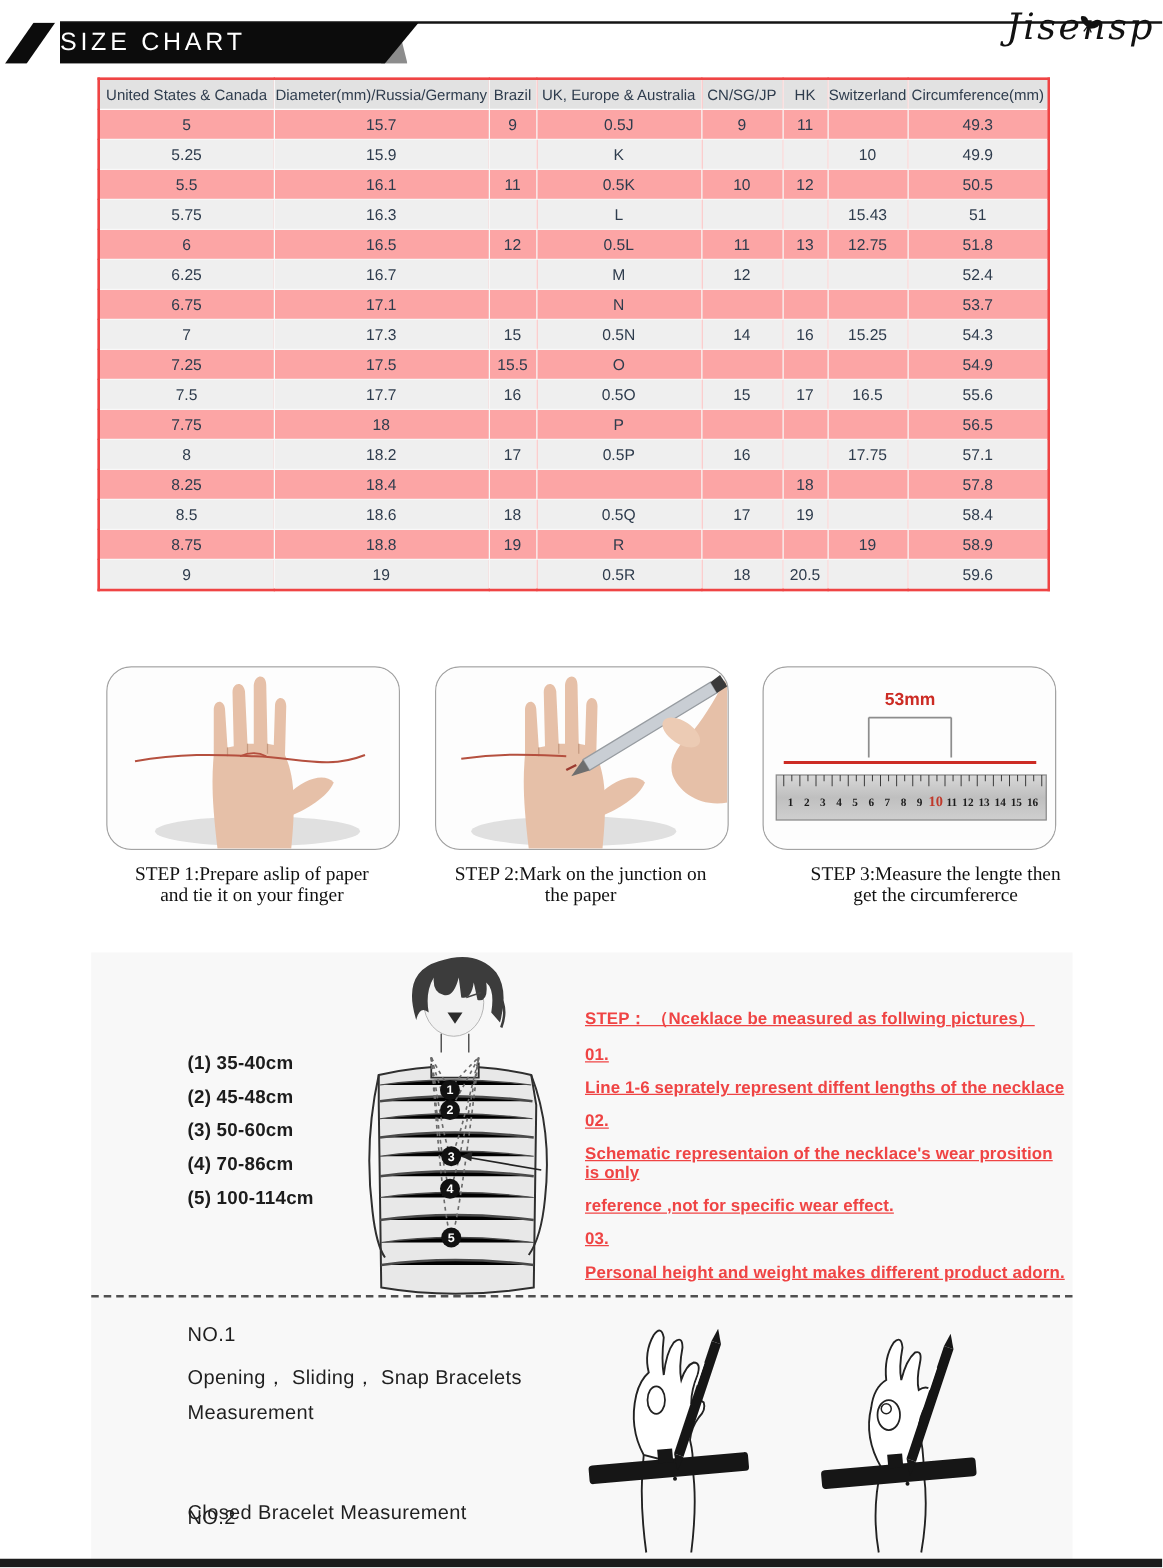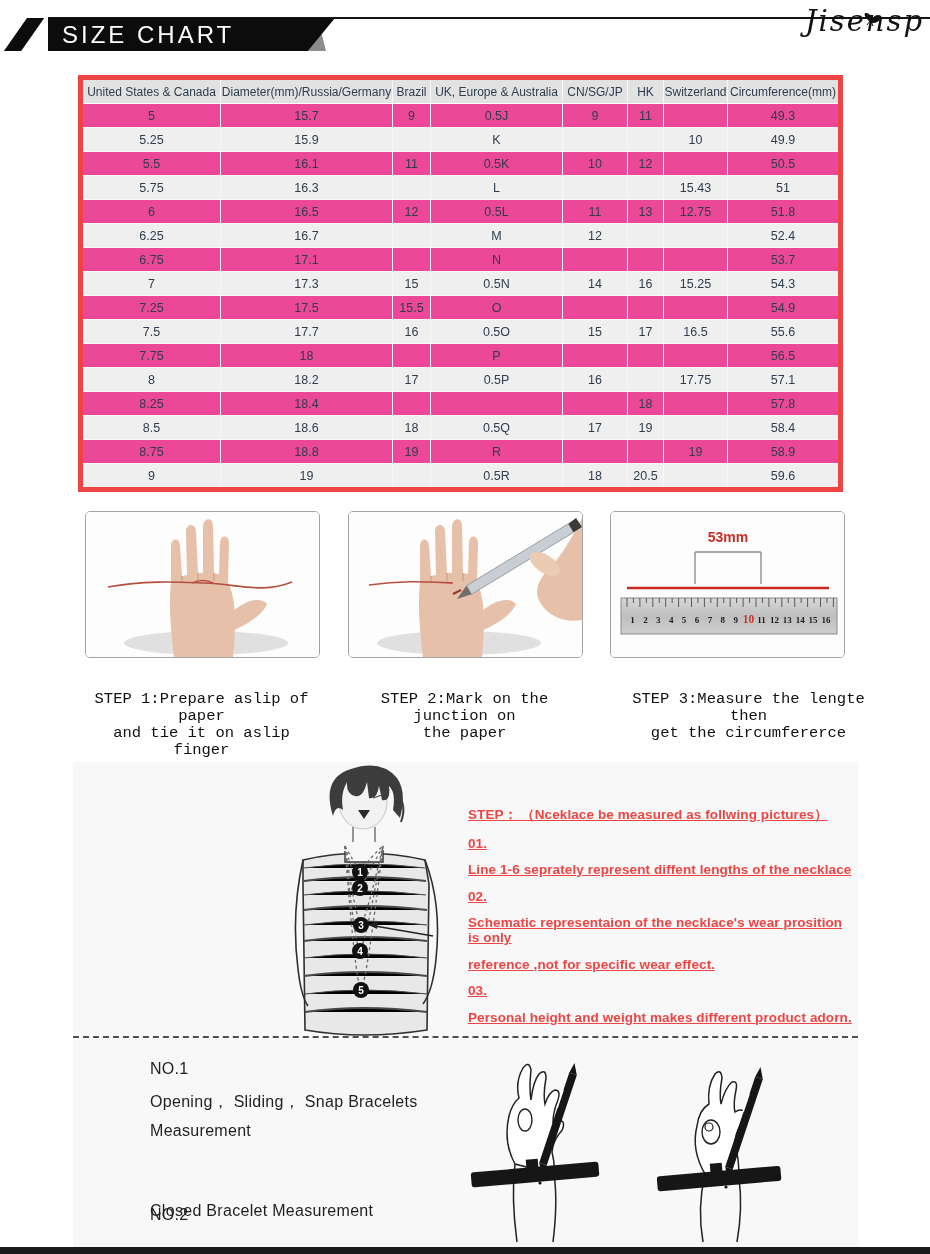--- a/index.html
+++ b/index.html
@@ -5,42 +5,42 @@
   html,body{margin:0;padding:0;background:#fff;}
   .page{position:relative;width:930px;height:1254px;background:#fff;overflow:hidden;
         font-family:"Liberation Sans",sans-serif;}
 
   
   .hline{position:absolute;left:48px;right:0;top:17px;height:2px;background:#141414;}
   .slash{position:absolute;left:2px;top:18px;width:48px;height:33px;background:#0c0c0c;
          clip-path:polygon(52% 0,88% 0,40% 100%,4% 100%);}
   .banner{position:absolute;left:48px;top:18px;width:287px;height:33px;background:#0c0c0c;
           clip-path:polygon(0 0,100% 0,90.5% 100%,0 100%);z-index:2;}
-  .banner span{display:block;line-height:33px;padding-left:14px;color:#fff;
-               font-size:24px;letter-spacing:3px;font-weight:400;}
+  .banner span{display:block;line-height:33px;color:#fff;
+               font-size:20px;letter-spacing:3px;font-weight:400;}
   .fold{position:absolute;left:300px;top:28px;width:26px;height:23px;background:#8c8c8c;
         clip-path:polygon(18% 100%,78% 0,100% 100%);z-index:1;}
   .logo{position:absolute;right:6px;top:4px;z-index:3;color:#111;
         font-family:"DejaVu Serif",serif;font-style:italic;font-size:29px;letter-spacing:2px;}
   .logo .bfly{position:absolute;left:57px;top:-3px;}
 
   
-  table.ring{position:absolute;left:78px;top:75px;width:760px;border-collapse:collapse;
-             table-layout:fixed;background:#ec4899;border:5px solid #ef4444;}
+  table.ring{position:absolute;left:78px;top:62px;width:760px;border-collapse:collapse;
+             table-layout:fixed;background:#fca5a5;border:2px solid #ef4444;}
   table.ring th,table.ring td{border:1px solid #f8f8f8;height:23px;padding:0;text-align:center;
              font-size:12.5px;color:#2e3c4d;font-weight:400;white-space:nowrap;overflow:hidden;}
   table.ring thead th{background:#e2e2e2;font-size:12px;border-bottom:1px solid #fdfdfd;}
   table.ring tbody tr:nth-child(even) td{background:#efefef;}
 
   
-  .step-box{position:absolute;width:233px;height:145px;border:1px solid #a3a3a3;border-radius:5px;
-            background:#fcfcfc;overflow:hidden;top:511px;}
+  .step-box{position:absolute;width:233px;height:145px;border:1px solid #a3a3a3;border-radius:20px;
+            background:#fcfcfc;overflow:hidden;top:533px;}
   .sb1{left:85px;} .sb2{left:348px;} .sb3{left:610px;}
   .caption{position:absolute;top:691px;width:233px;text-align:center;
-           font-family:Liberation Mono, monospace;font-size:15.5px;color:#111;line-height:17px;}
+           font-family:Liberation Serif, serif;font-size:15.5px;color:#111;line-height:17px;}
   .c1{left:85px;} .c2{left:348px;} .c3{left:632px;text-align:center;}
 
   
   .panel{position:absolute;left:73px;top:762px;width:785px;height:492px;background:#f8f8f8;}
   .neck-list{position:absolute;left:77px;top:80px;}
   .neck-list div{font-size:15px;font-weight:bold;color:#1c1c1c;margin-bottom:10px;letter-spacing:.2px;}
   .woman{position:absolute;left:220px;top:2px;}
   .instr{position:absolute;left:395px;top:44px;width:385px;}
   .instr div{font-size:13.5px;font-weight:bold;color:#ef4444;margin-bottom:11.5px;letter-spacing:.1px;text-decoration:underline;}
   .divider{position:absolute;left:0;right:0;top:274px;border-top:2px dashed #4f4f4f;}
@@ -360,33 +360,40 @@
           <text x="176.3" y="111" class="rn">13</text>
           <text x="189.20000000000002" y="111" class="rn">14</text>
           <text x="202.1" y="111" class="rn">15</text>
           <text x="215" y="111" class="rn">16</text>
         </g>
     </svg>
   </div>
 
   <div class="caption c1">
     <div>STEP 1:Prepare aslip of paper</div>
-    <div>and tie it on aslip finger</div>
+    <div>and tie it on your finger</div>
   </div>
   <div class="caption c2">
     <div>STEP 2:Mark on the junction on</div>
     <div>the paper</div>
   </div>
   <div class="caption c3">
     <div>STEP 3:Measure the lengte then</div>
     <div>get the circumfererce</div>
   </div>
 
   <div class="panel">
 
+    <div class="neck-list">
+        <div>(1) 35-40cm</div>
+        <div>(2) 45-48cm</div>
+        <div>(3) 50-60cm</div>
+        <div>(4) 70-86cm</div>
+        <div>(5) 100-114cm</div>
+      </div>
 
     <div class="woman">
       <svg width="150" height="274" viewBox="0 0 150 274">
         <ellipse cx="70" cy="38" rx="24" ry="27" fill="#f2f2f2" stroke="#b5b5b5" stroke-width="0.8"></ellipse>
         <path d="M40,52 Q28,14 58,5 Q88,-5 104,14 Q114,28 107,54 L100,46 Q103,28 96,22 Q98,38 89,36 L86,22 Q84,36 76,34 L74,18 Q70,34 62,32 Q53,30 54,18 Q47,30 50,46 Q43,40 40,52 Z" fill="#3c3c3c"></path>
         <path d="M105,30 Q114,42 108,58" stroke="#3c3c3c" stroke-width="2" fill="none"></path>
         <path d="M80,34 L92,30" stroke="#444" stroke-width="1.2" fill="none"></path>
         <polygon points="65,46 77,46 71,55" fill="#2b2b2b"></polygon>
         <path d="M60,63 L60,78 M82,63 L82,78" stroke="#555" stroke-width="1.2" fill="none"></path>
         <path d="M10,96 Q70,82 132,96 L136,120 L134,266 Q70,276 12,266 L10,120 Z" fill="#e8e8e8" stroke="#2f2f2f" stroke-width="1.6"></path>

